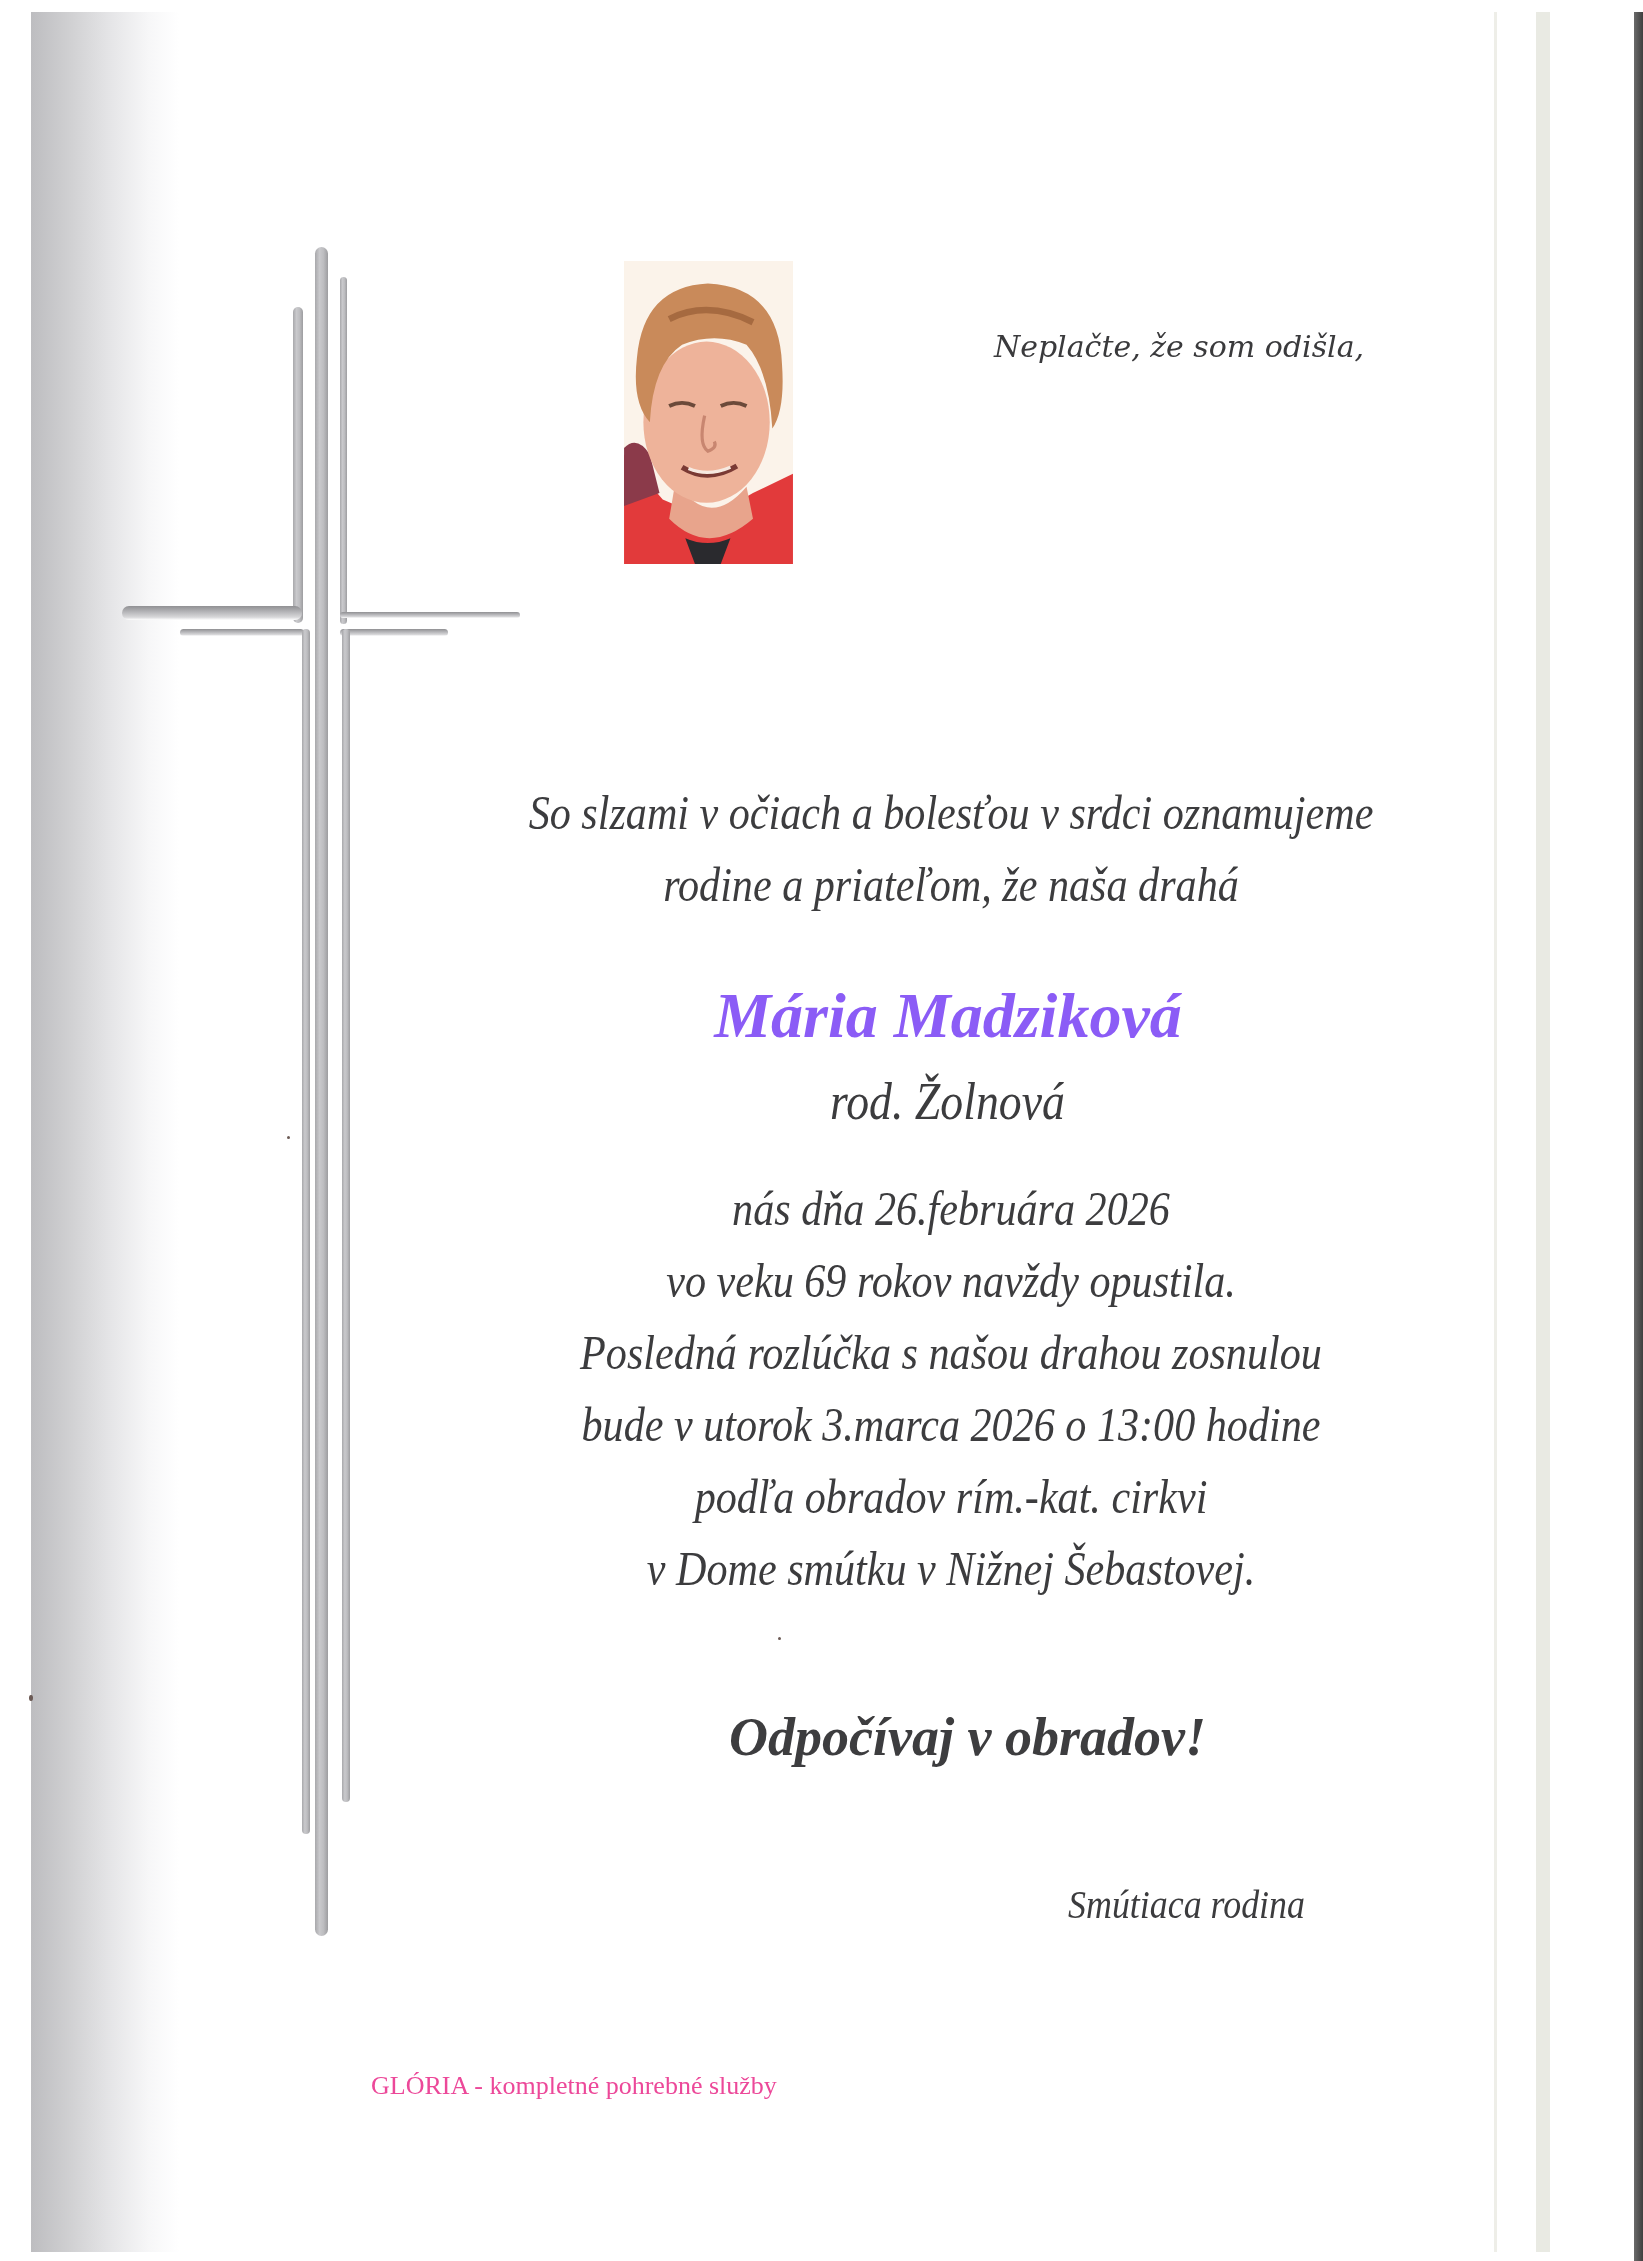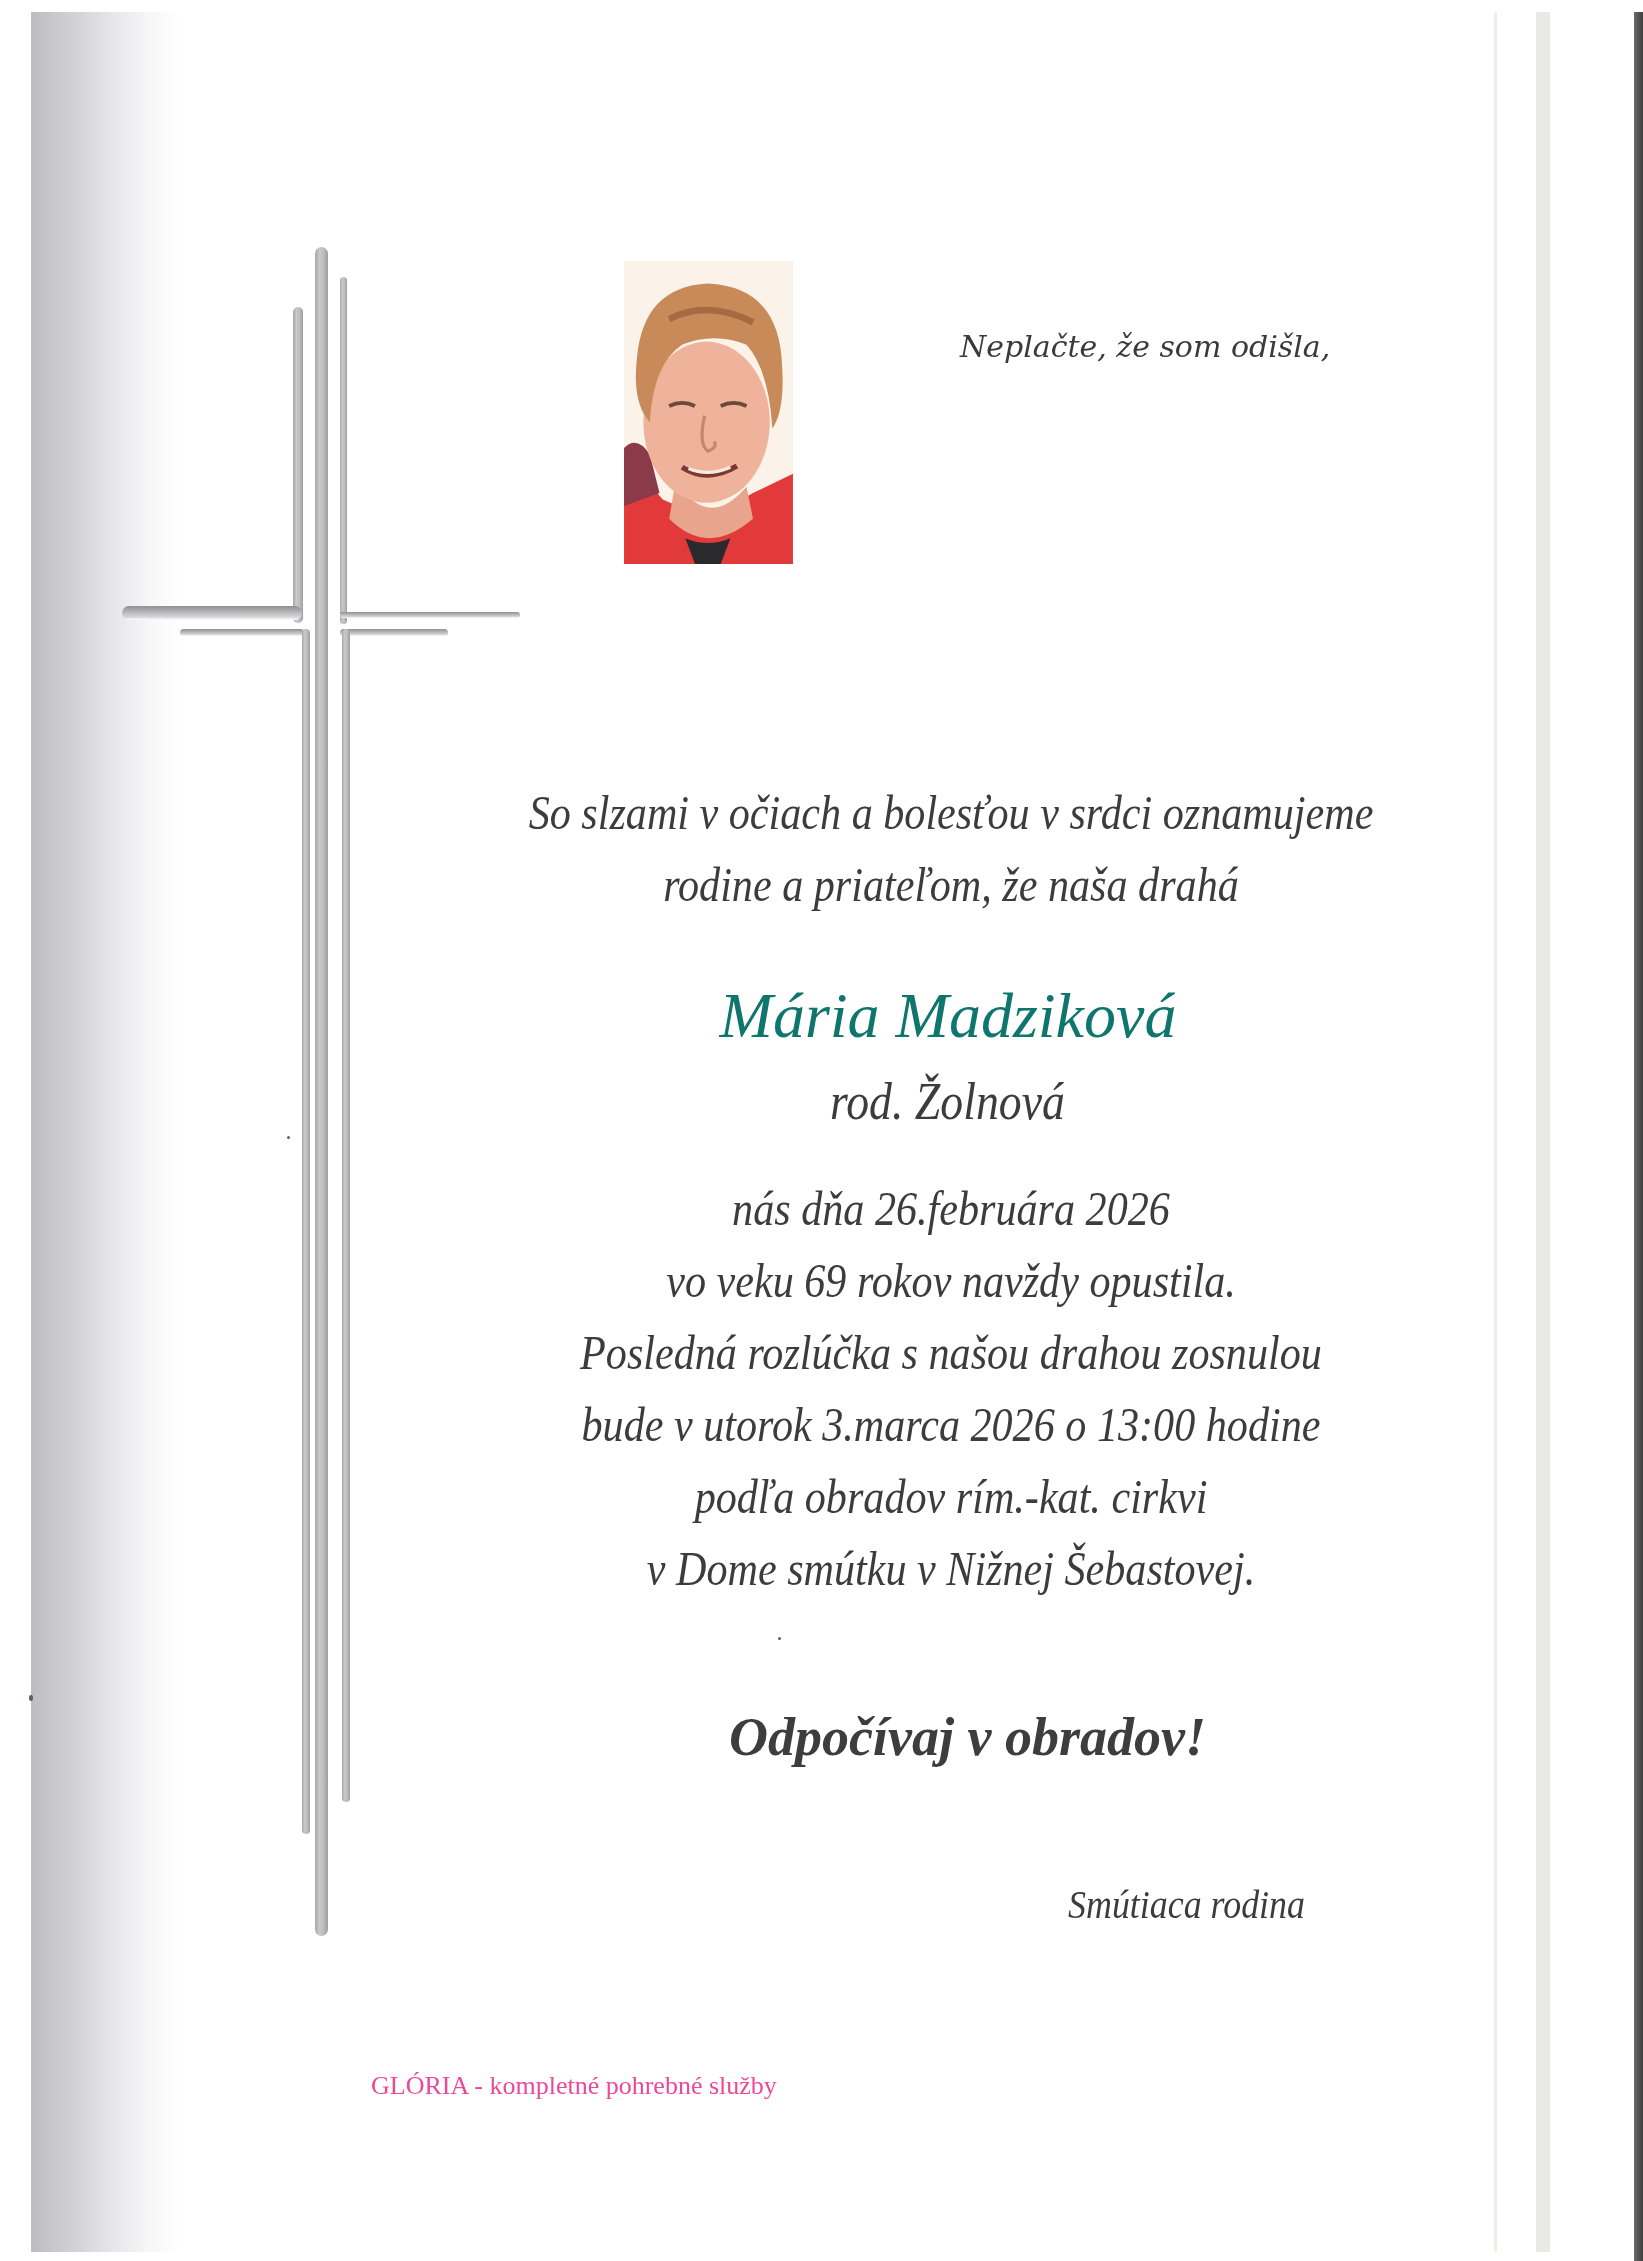--- a/index.html
+++ b/index.html
@@ -72,21 +72,21 @@
     
     .serif {
       font-family: "DejaVu Serif", "Liberation Serif", serif;
       color: #3c3c3e;
     }
     .poem {
       position: absolute;
       left: 960px;
       top: 326px;
       width: 438px;
-      text-align: left;
+      text-align: center;
       font-style: italic;
       font-size: 30px;
       line-height: 41px;
       color: #3a3a3c;
     }
     .intro {
       position: absolute;
       left: 361px;
       top: 777px;
       width: 1180px;
@@ -100,24 +100,24 @@
       transform-origin: center top;
     }
     .name {
       position: absolute;
       left: 529px;
       top: 977px;
       width: 838px;
       text-align: center;
       font-family: "Liberation Serif", "DejaVu Serif", serif;
       font-style: italic;
-      font-weight: normal;
+      font-weight: bold;
       font-size: 64px;
       line-height: 77px;
-      color: #0f766e;
+      color: #8b5cf6;
     }
     .maiden {
       position: absolute;
       left: 593px;
       top: 1070px;
       width: 709px;
       text-align: center;
       font-family: "Liberation Serif", "DejaVu Serif", serif;
       font-style: italic;
       font-size: 52px;

